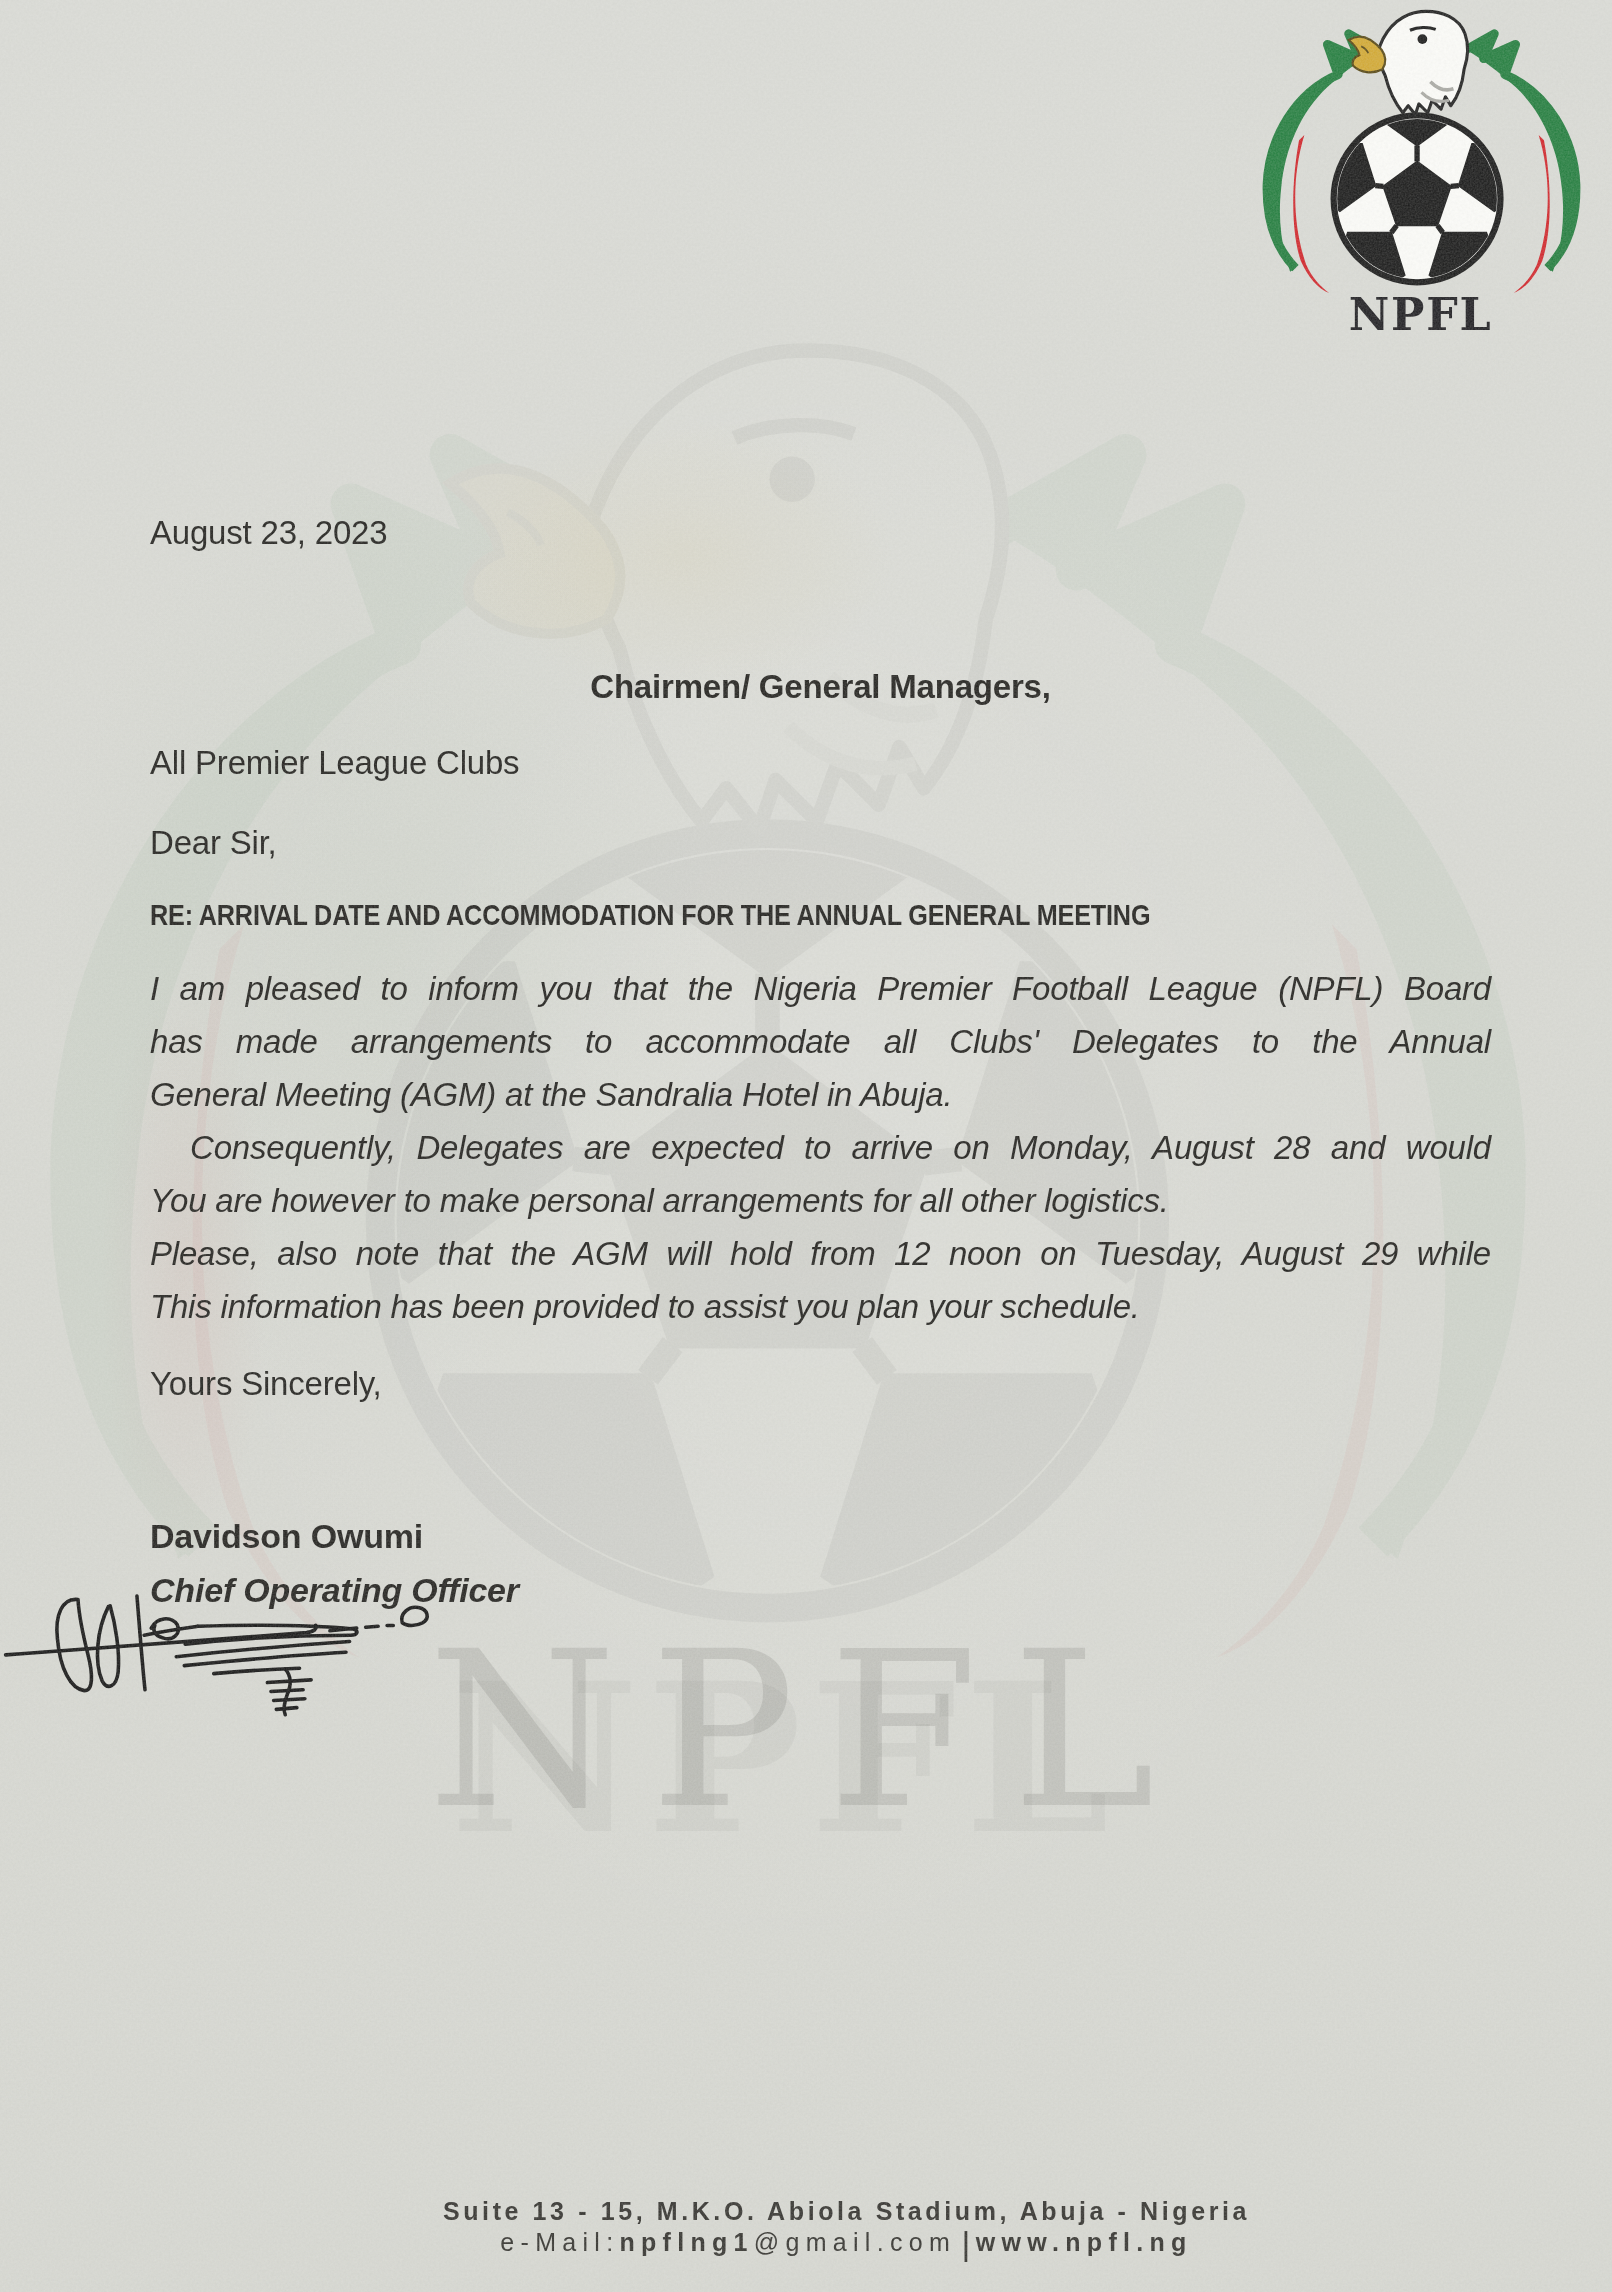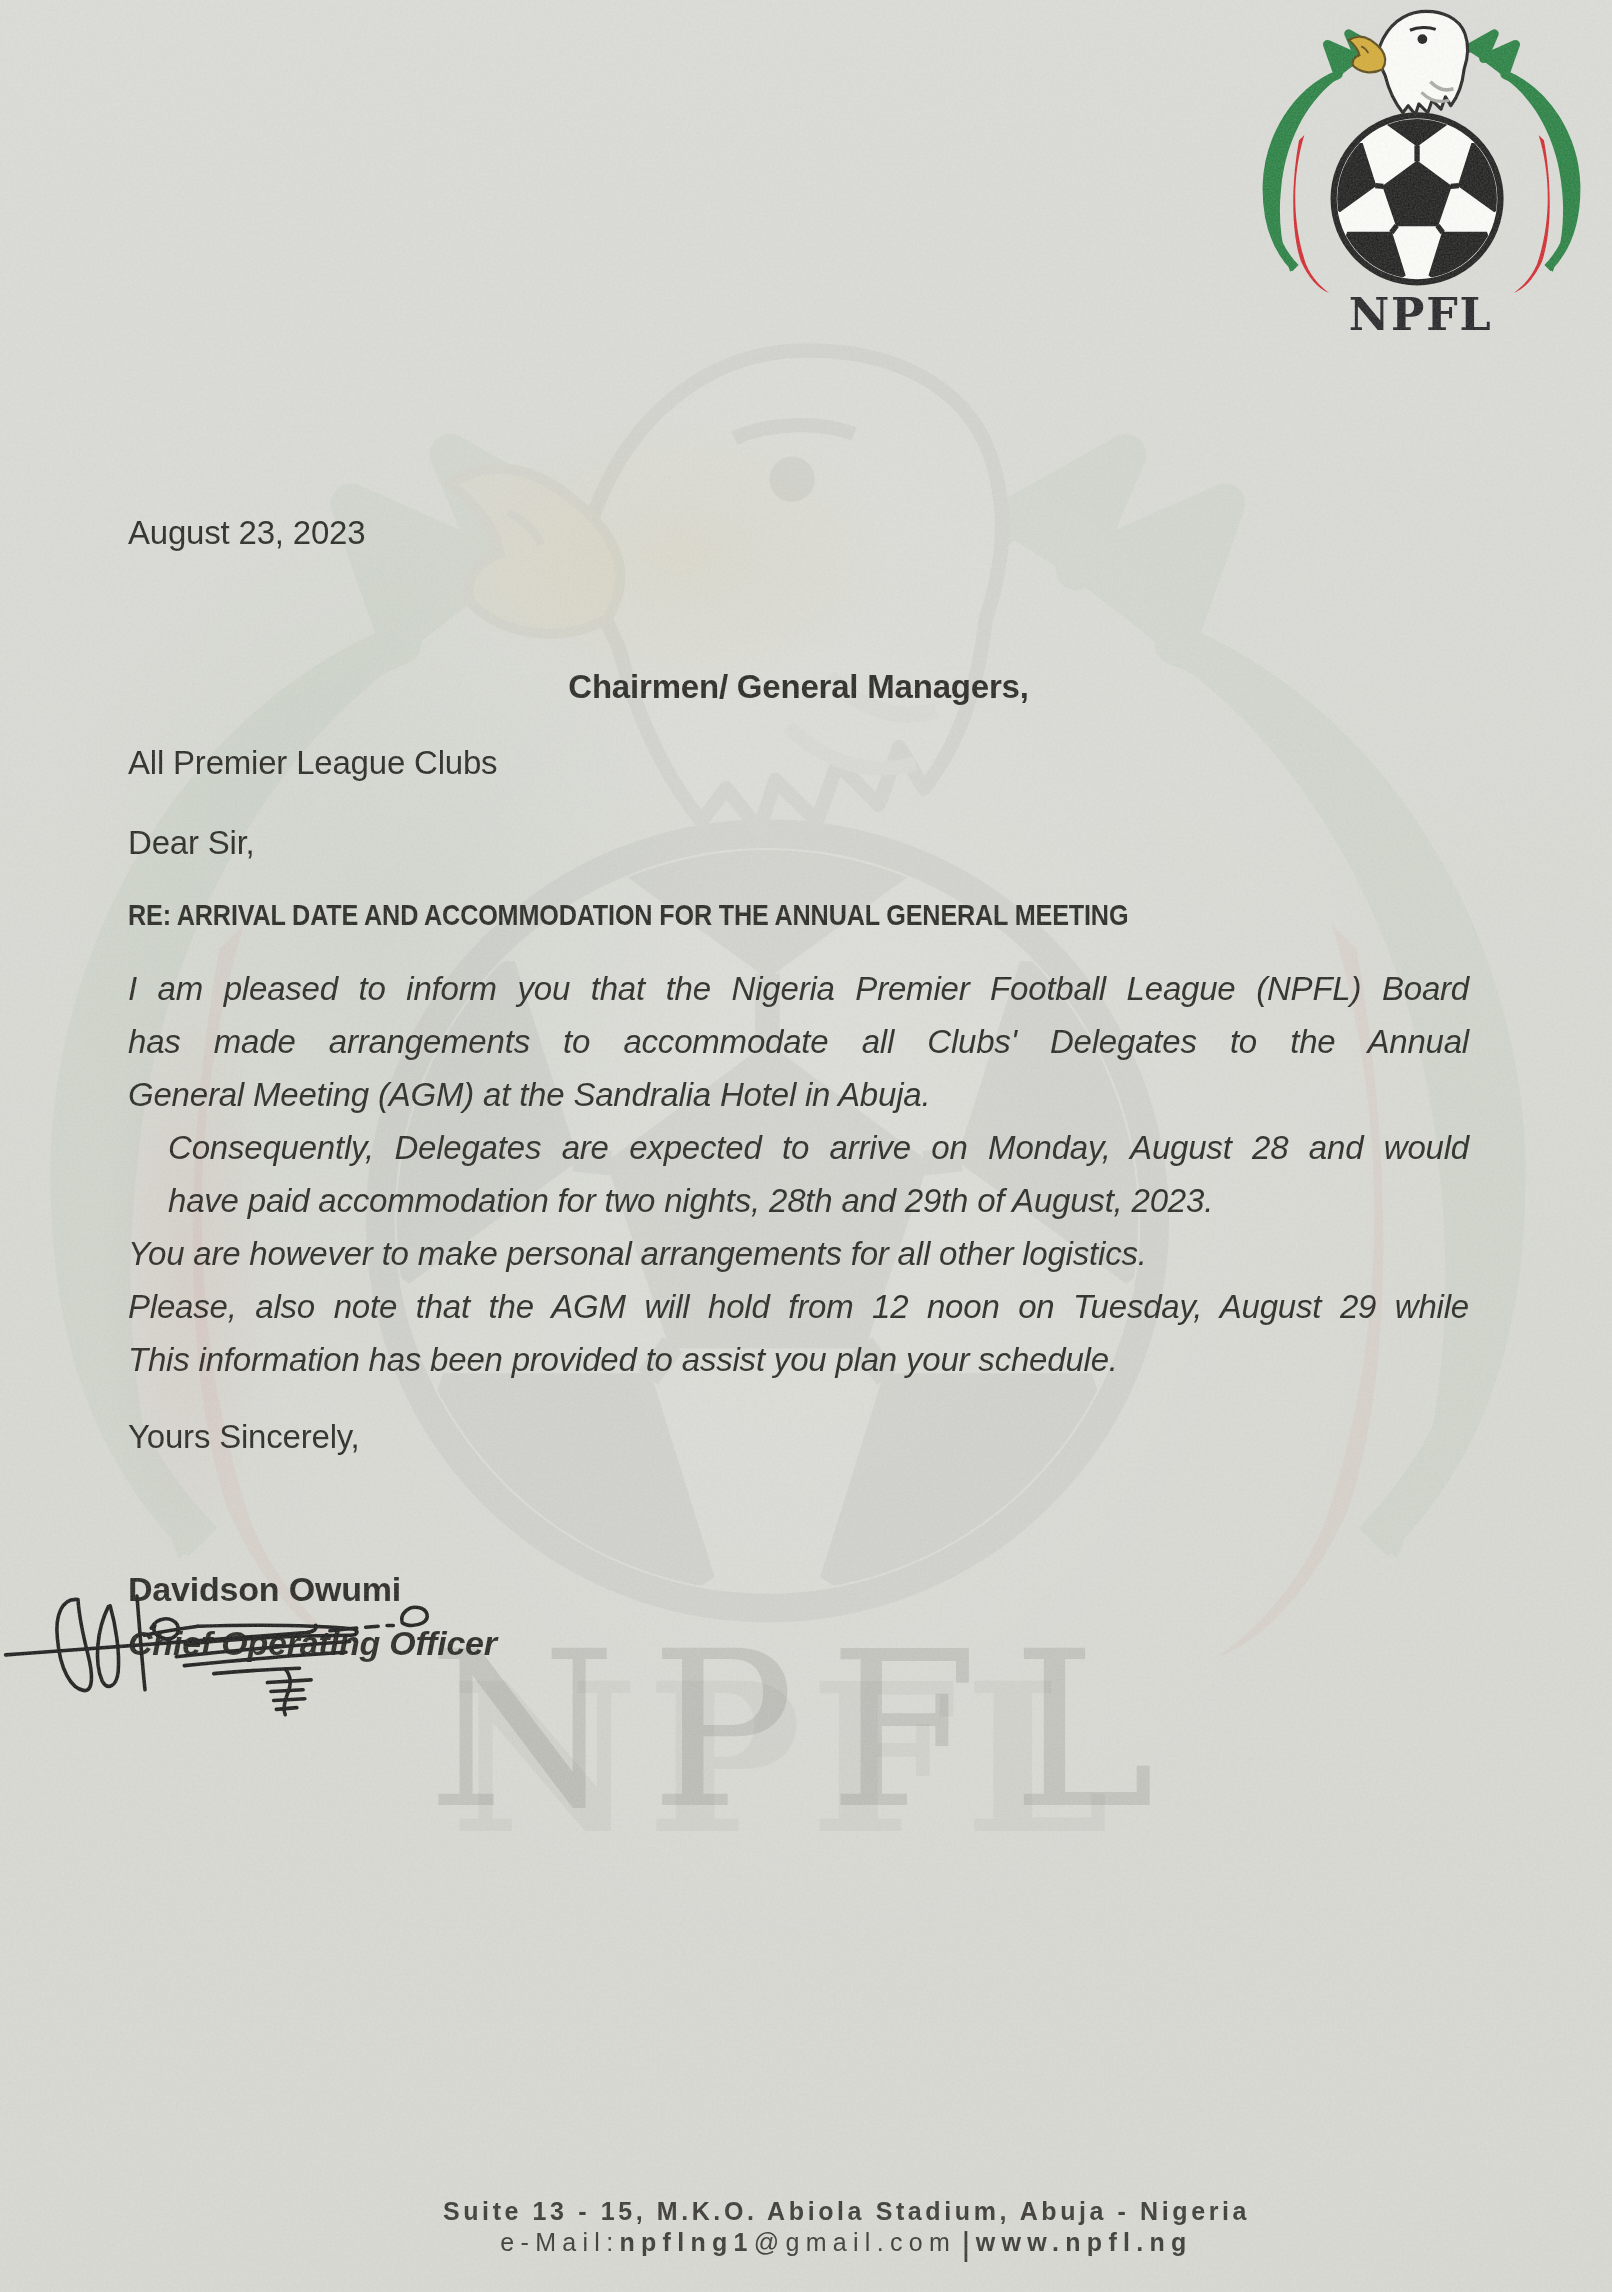--- a/index.html
+++ b/index.html
@@ -15,21 +15,21 @@
     font-family:"Liberation Sans",sans-serif;color:#1d1c19;
   }
   
   .wm-crest{position:absolute;left:-36px;top:322px;width:1648px;height:1567px;opacity:0.045;pointer-events:none;}
   .wm-text{
     position:absolute;left:428px;top:1623px;
     font-family:"DejaVu Serif",serif;font-size:215px;line-height:215px;
     letter-spacing:34px;color:rgba(100,101,95,0.20);pointer-events:none;white-space:nowrap;
   }
   
-  .content{position:absolute;left:128px;top:0;width:1341px;padding-top:506px;}
+  .content{position:absolute;left:150px;top:0;width:1341px;padding-top:506px;}
   .line{font-size:33px;line-height:53px;letter-spacing:-0.2px;white-space:nowrap;}
   .rcpt1{margin-top:101px;font-weight:bold;text-align:center;}
   .rcpt2{margin-top:23px;}
   .salut{margin-top:27px;}
   .subject{
     margin-top:19px;font-weight:bold;font-size:30px;
     transform:scaleX(0.84);transform-origin:left center;
   }
   .paras{margin-top:20.6px;}
   .para{margin:0;font-style:italic;}
@@ -71,21 +71,20 @@
     <div class="line salut">Dear Sir,</div>
     <div class="line subject">RE: ARRIVAL DATE AND ACCOMMODATION FOR THE ANNUAL GENERAL MEETING</div>
     <div class="paras">
         <div class="para">
           <div class="pline just">I am pleased to inform you that the Nigeria Premier Football League (NPFL) Board</div>
           <div class="pline just">has made arrangements to accommodate all Clubs' Delegates to the Annual</div>
           <div class="pline">General Meeting (AGM) at the Sandralia Hotel in Abuja.</div>
         </div>
         <div class="para mt25">
           <div class="pline just">Consequently, Delegates are expected to arrive on Monday, August 28 and would</div>
-          <div class="pline">have paid accommodation for two nights, 28th and 29th of August, 2023.</div>
         </div>
         <div class="para mt28">
           <div class="pline">You are however to make personal arrangements for all other logistics.</div>
         </div>
         <div class="para mt22">
           <div class="pline just">Please, also note that the AGM will hold from 12 noon on Tuesday, August 29 while</div>
         </div>
         <div class="para mt26">
           <div class="pline">This information has been provided to assist you plan your schedule.</div>
         </div>

